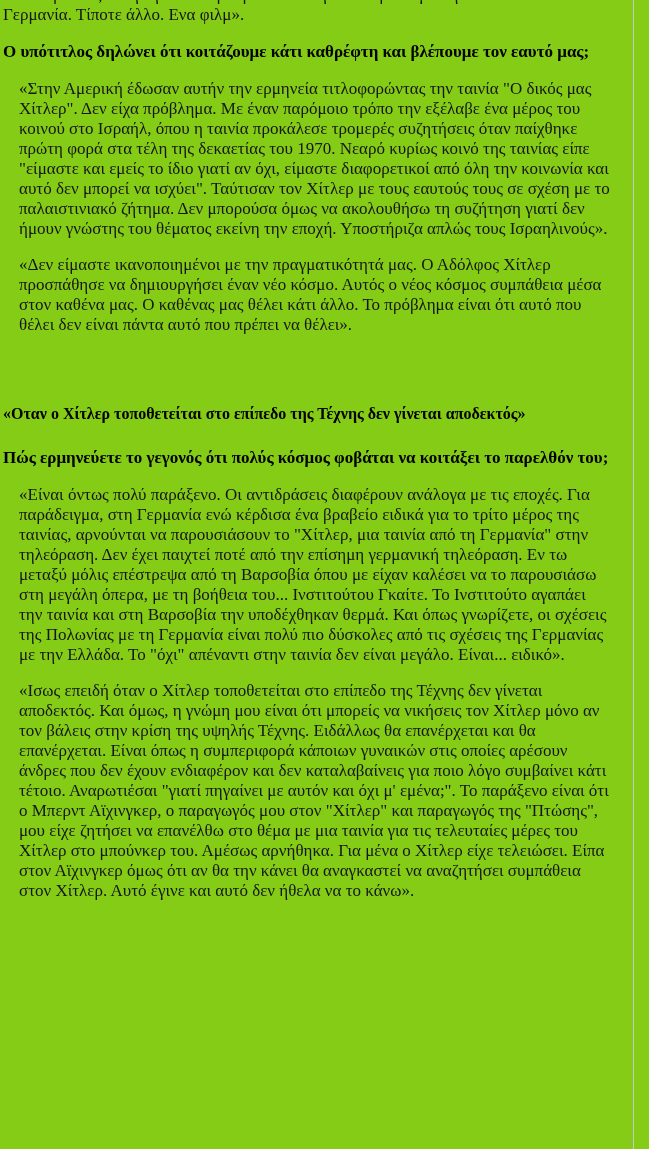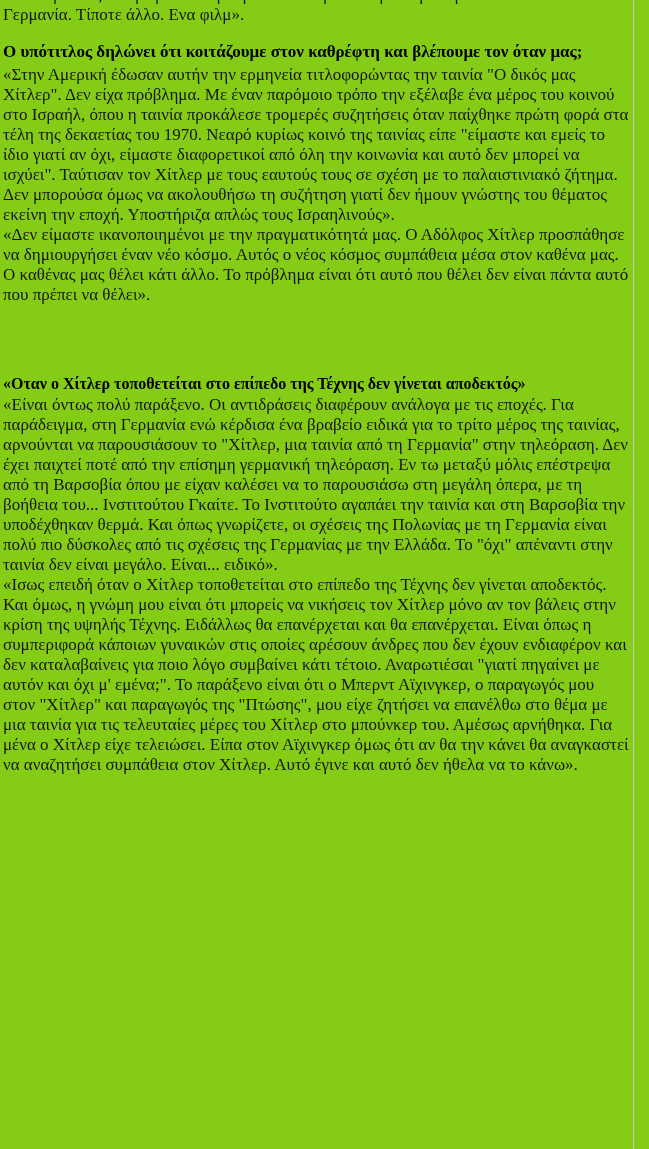--- a/index.html
+++ b/index.html
@@ -35,21 +35,21 @@
     overflow: hidden;
   }
   .clip-strip .clipped-line {
     display: block;
     font-size: 17px;
     line-height: 20px;
     transform: translateY(-15px);
     white-space: nowrap;
   }
   p.body-text {
-    margin: 0;
+    margin: 16px;
     font-size: 17px;
     line-height: 20px;
     text-align: left;
   }
   p.intro-tail { margin: 0; }
   .question {
     font-weight: bold;
     font-size: 17px;
     line-height: 22px;
     margin: 24px 0 2px 0;
@@ -71,27 +71,28 @@
 
 <div class="page">
   <div class="article">
 
     <div class="clip-strip">
       <span class="clipped-line">κατάλαβα πως αυτή την ταινία μπορούσα να την κάνω μόνο για τη</span>
     </div>
 
     <p class="body-text intro-tail">Γερμανία. Τίποτε άλλο. Ενα φιλμ».</p>
 
-    <p class="question first">Ο υπότιτλος δηλώνει ότι κοιτάζουμε στον καθρέφτη και βλέπουμε τον όταν μας;</p>
+    <p class="question first">Ο υπότιτλος δηλώνει ότι κοιτάζουμε κάτι καθρέφτη και βλέπουμε τον εαυτό μας;</p>
     <p class="body-text">«Στην Αμερική έδωσαν αυτήν την ερμηνεία τιτλοφορώντας την ταινία "Ο δικός μας Χίτλερ". Δεν είχα πρόβλημα. Με έναν παρόμοιο τρόπο την εξέλαβε ένα μέρος του κοινού στο Ισραήλ, όπου η ταινία προκάλεσε τρομερές συζητήσεις όταν παίχθηκε πρώτη φορά στα τέλη της δεκαετίας του 1970. Νεαρό κυρίως κοινό της ταινίας είπε "είμαστε και εμείς το ίδιο γιατί αν όχι, είμαστε διαφορετικοί από όλη την κοινωνία και αυτό δεν μπορεί να ισχύει". Ταύτισαν τον Χίτλερ με τους εαυτούς τους σε σχέση με το παλαιστινιακό ζήτημα. Δεν μπορούσα όμως να ακολουθήσω τη συζήτηση γιατί δεν ήμουν γνώστης του θέματος εκείνη την εποχή. Υποστήριζα απλώς τους Ισραηλινούς».</p>
 
     <p class="body-text">«Δεν είμαστε ικανοποιημένοι με την πραγματικότητά μας. Ο Αδόλφος Χίτλερ προσπάθησε να δημιουργήσει έναν νέο κόσμο. Αυτός ο νέος κόσμος συμπάθεια μέσα στον καθένα μας. Ο καθένας μας θέλει κάτι άλλο. Το πρόβλημα είναι ότι αυτό που θέλει δεν είναι πάντα αυτό που πρέπει να θέλει».</p>
 
     <p class="subheading">«Οταν ο Χίτλερ τοποθετείται στο επίπεδο της Τέχνης δεν γίνεται αποδεκτός»</p>
 
+    <p class="question third">Πώς ερμηνεύετε το γεγονός ότι πολύς κόσμος φοβάται να κοιτάξει το παρελθόν του;</p>
     <p class="body-text">«Είναι όντως πολύ παράξενο. Οι αντιδράσεις διαφέρουν ανάλογα με τις εποχές. Για παράδειγμα, στη Γερμανία ενώ κέρδισα ένα βραβείο ειδικά για το τρίτο μέρος της ταινίας, αρνούνται να παρουσιάσουν το "Χίτλερ, μια ταινία από τη Γερμανία" στην τηλεόραση. Δεν έχει παιχτεί ποτέ από την επίσημη γερμανική τηλεόραση. Εν τω μεταξύ μόλις επέστρεψα από τη Βαρσοβία όπου με είχαν καλέσει να το παρουσιάσω στη μεγάλη όπερα, με τη βοήθεια του... Ινστιτούτου Γκαίτε. Το Ινστιτούτο αγαπάει την ταινία και στη Βαρσοβία την υποδέχθηκαν θερμά. Και όπως γνωρίζετε, οι σχέσεις της Πολωνίας με τη Γερμανία είναι πολύ πιο δύσκολες από τις σχέσεις της Γερμανίας με την Ελλάδα. Το "όχι" απέναντι στην ταινία δεν είναι μεγάλο. Είναι... ειδικό».</p>
 
     <p class="body-text">«Ισως επειδή όταν ο Χίτλερ τοποθετείται στο επίπεδο της Τέχνης δεν γίνεται αποδεκτός. Και όμως, η γνώμη μου είναι ότι μπορείς να νικήσεις τον Χίτλερ μόνο αν τον βάλεις στην κρίση της υψηλής Τέχνης. Ειδάλλως θα επανέρχεται και θα επανέρχεται. Είναι όπως η συμπεριφορά κάποιων γυναικών στις οποίες αρέσουν άνδρες που δεν έχουν ενδιαφέρον και δεν καταλαβαίνεις για ποιο λόγο συμβαίνει κάτι τέτοιο. Αναρωτιέσαι "γιατί πηγαίνει με αυτόν και όχι μ' εμένα;". Το παράξενο είναι ότι ο Μπερντ Αϊχινγκερ, ο παραγωγός μου στον "Χίτλερ" και παραγωγός της "Πτώσης", μου είχε ζητήσει να επανέλθω στο θέμα με μια ταινία για τις τελευταίες μέρες του Χίτλερ στο μπούνκερ του. Αμέσως αρνήθηκα. Για μένα ο Χίτλερ είχε τελειώσει. Είπα στον Αϊχινγκερ όμως ότι αν θα την κάνει θα αναγκαστεί να αναζητήσει συμπάθεια στον Χίτλερ. Αυτό έγινε και αυτό δεν ήθελα να το κάνω».</p>
 
   </div>
 
   <div class="divider"></div>
 </div>
 
 </body></html>

